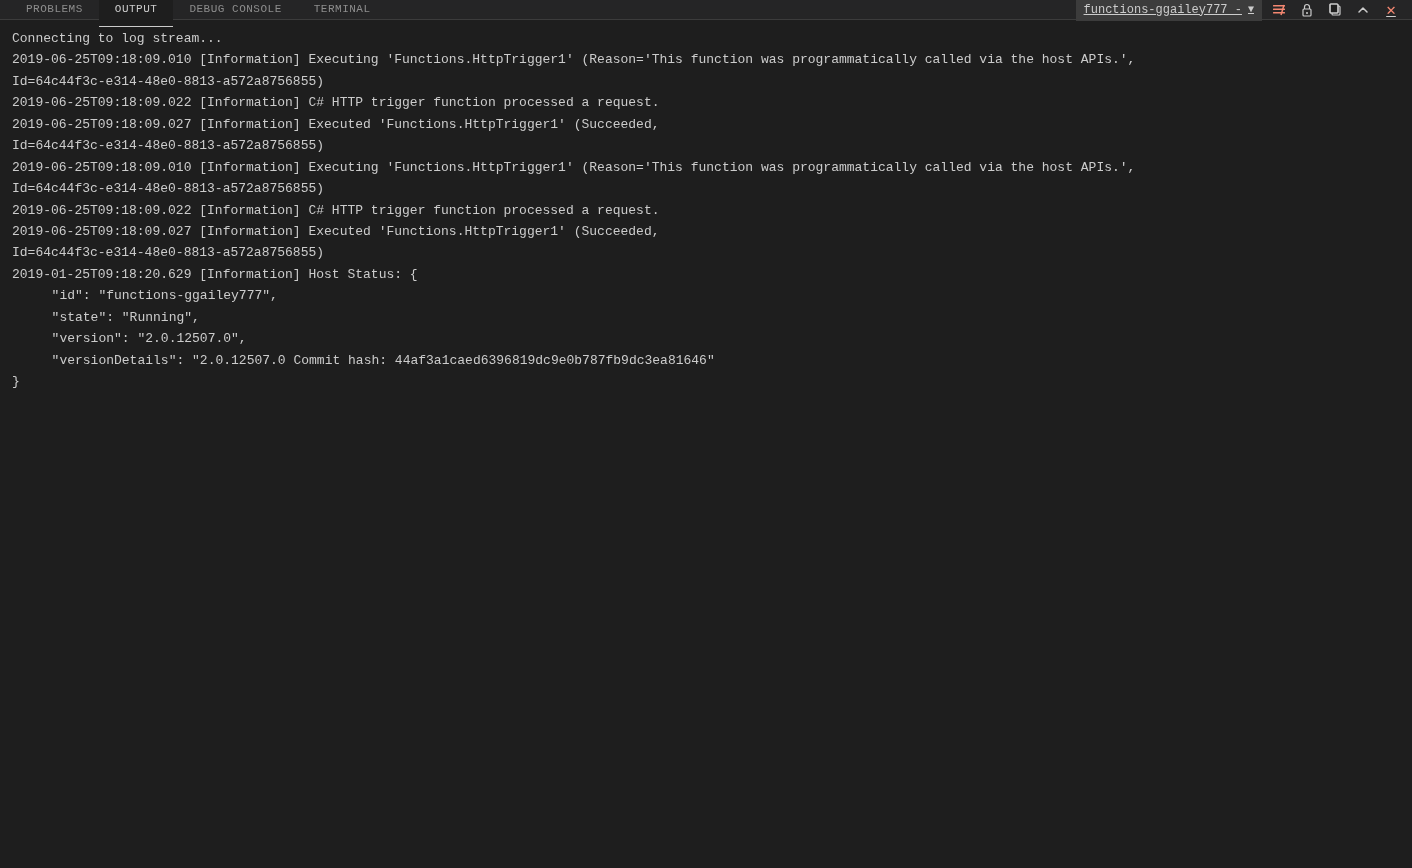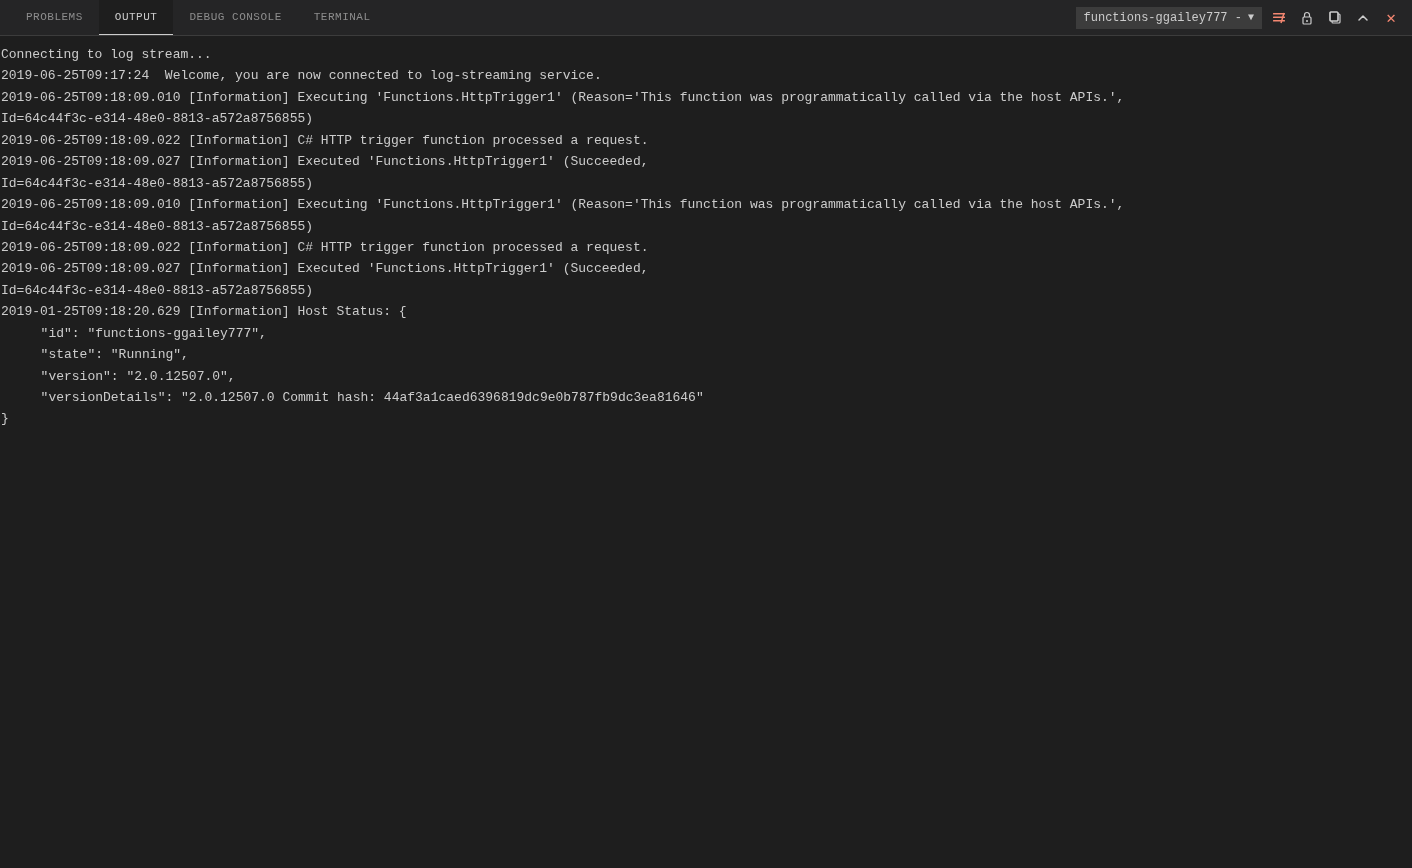--- a/index.html
+++ b/index.html
@@ -23,21 +23,21 @@
       flex-direction: column;
       height: 100%;
       background-color: #1e1e1e;
     }
 
     .tab-bar {
       display: flex;
       align-items: center;
       background-color: #252526;
       border-bottom: 1px solid #3c3c3c;
-      height: 36px;
+      height: 20px;
       padding: 0 10px;
       flex-shrink: 0;
     }
 
     .tab-bar-left {
       display: flex;
       align-items: center;
       flex: 1;
     }
 
@@ -59,20 +59,21 @@
       color: #cccccc;
       border-bottom: 1px solid #cccccc;
       background-color: #1e1e1e;
       text-align: right;
     }
 
     .tab-bar-right {
       display: flex;
       align-items: center;
       gap: 6px;
+      text-decoration: underline;
     }
 
     .dropdown-selector {
       display: flex;
       align-items: center;
       background-color: #3c3c3c;
       border: none;
       color: #cccccc;
       padding: 3px 8px;
       font-size: 12px;
@@ -95,21 +96,21 @@
       justify-content: center;
       cursor: pointer;
       color: #cccccc;
       font-size: 14px;
       border-radius: 2px;
     }
 
     .content-area {
       flex: 1;
       overflow-y: auto;
-      padding: 8px 1px;
+      padding: 8px 12px;
       line-height: 1.6;
     }
 
     .content-area::-webkit-scrollbar {
       width: 10px;
     }
 
     .content-area::-webkit-scrollbar-track {
       background: #1e1e1e;
     }
@@ -190,21 +191,20 @@
         </svg>
       </div>
 
       <div class="toolbar-icon close-x">✕</div>
     </div>
   </div>
 
   <div class="content-area">
 
   <div class="log-line">Connecting to log stream...</div>
-      <div class="log-line">2019-06-25T09:17:24  Welcome, you are now connected to log-streaming service.</div>
       <div class="log-line">2019-06-25T09:18:09.010 [Information] Executing 'Functions.HttpTrigger1' (Reason='This function was programmatically called via the host APIs.',</div>
       <div class="log-line">Id=64c44f3c-e314-48e0-8813-a572a8756855)</div>
       <div class="log-line">2019-06-25T09:18:09.022 [Information] C# HTTP trigger function processed a request.</div>
       <div class="log-line">2019-06-25T09:18:09.027 [Information] Executed 'Functions.HttpTrigger1' (Succeeded,</div>
       <div class="log-line">Id=64c44f3c-e314-48e0-8813-a572a8756855)</div>
       <div class="log-line">2019-06-25T09:18:09.010 [Information] Executing 'Functions.HttpTrigger1' (Reason='This function was programmatically called via the host APIs.',</div>
       <div class="log-line">Id=64c44f3c-e314-48e0-8813-a572a8756855)</div>
       <div class="log-line">2019-06-25T09:18:09.022 [Information] C# HTTP trigger function processed a request.</div>
       <div class="log-line">2019-06-25T09:18:09.027 [Information] Executed 'Functions.HttpTrigger1' (Succeeded,</div>
       <div class="log-line">Id=64c44f3c-e314-48e0-8813-a572a8756855)</div>

